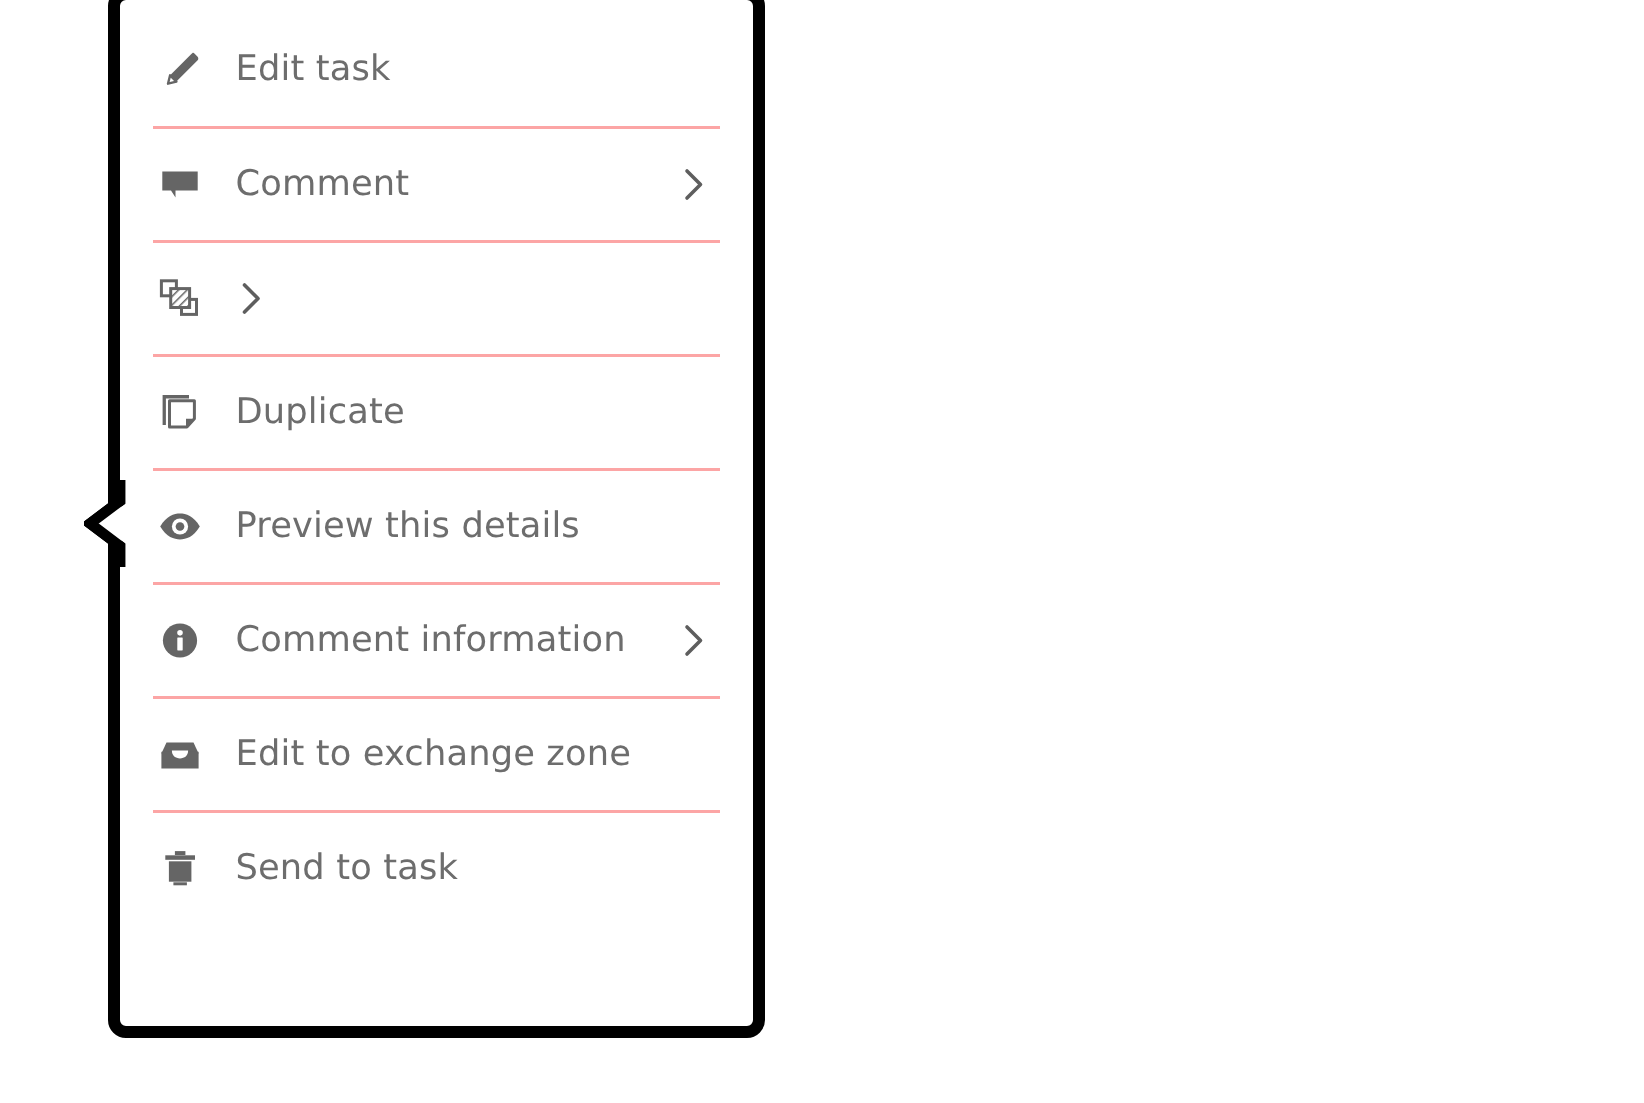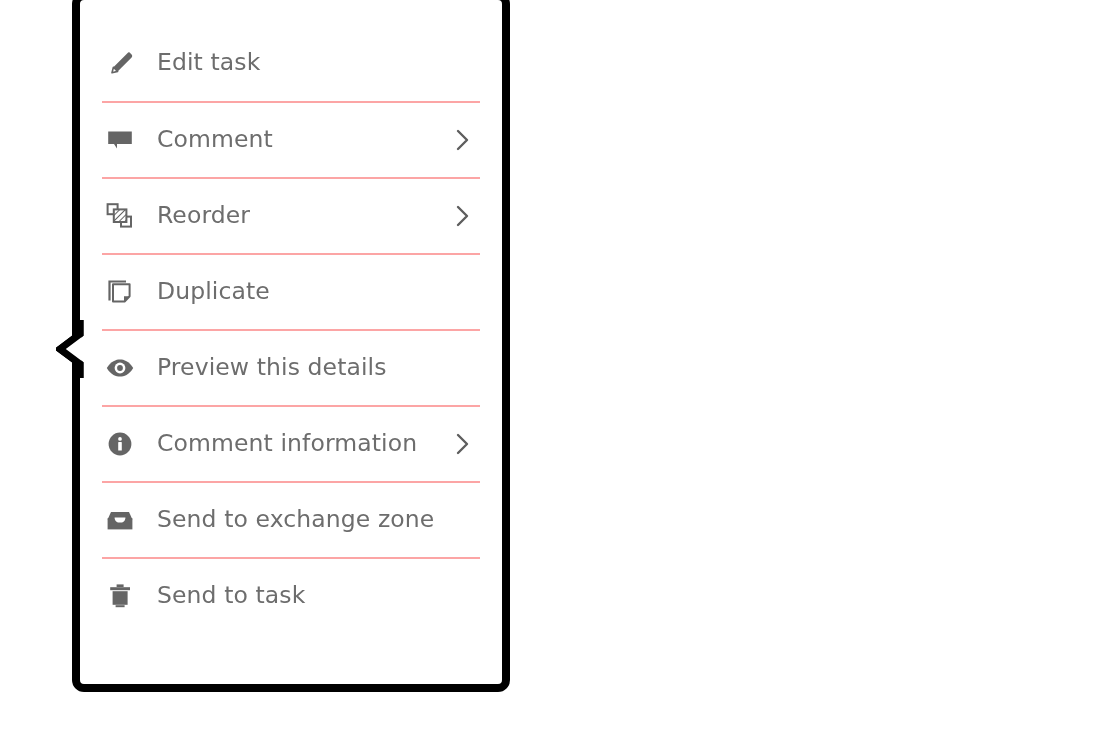--- a/index.html
+++ b/index.html
@@ -33,21 +33,21 @@
     box-sizing: border-box;
     background: #ffffff;
     border: 8px solid #000000;
     border-radius: 12px;
     z-index: 2;
   }
 
   .menu-list {
     position: absolute;
     left: 0;
-    top: 17px;
+    top: 0;
     width: 100%;
     height: 100%;
     box-sizing: border-box;
     padding: 8px 22px 0 22px;
   }
 
   .menu-item {
     position: relative;
     display: flex;
     align-items: center;
@@ -147,21 +147,20 @@
               <pattern id="hatch" width="4" height="4" patternTransform="rotate(45)" patternUnits="userSpaceOnUse">
                 <rect width="4" height="4" fill="#ffffff"></rect>
                 <line x1="0" y1="0" x2="0" y2="4" stroke="#656565" stroke-width="2"></line>
               </pattern>
             </defs>
             <rect x="2.6" y="3.2" width="10" height="10" fill="#ffffff" stroke="#656565" stroke-width="2"></rect>
             <rect x="16.0" y="15.6" width="10" height="10" fill="#ffffff" stroke="#656565" stroke-width="2"></rect>
             <rect x="8.8" y="8.4" width="12.6" height="12.6" fill="url(#hatch)" stroke="#656565" stroke-width="2"></rect>
           </svg>
         </span>
-        <span class="mi-label">Reorder</span>
         <span class="mi-chev">
           <svg width="22" height="26" viewBox="0 0 22 26" aria-hidden="true">
             <path d="M6 4 L15 13 L6 22" fill="none" stroke="currentColor" stroke-width="2.4" stroke-linecap="round" stroke-linejoin="round"></path>
           </svg>
         </span>
       </div>
 
       <div class="menu-item">
         <span class="mi-icon">
           <svg width="30" height="30" viewBox="0 0 30 30" aria-hidden="true">
@@ -212,21 +211,21 @@
       </div>
 
       <div class="menu-item">
         <span class="mi-icon">
           <svg width="32" height="30" viewBox="0 0 32 30" aria-hidden="true">
             <path d="M7.0 7.0 H25.0 L28.4 14.4 H3.6 Z" fill="#656565"></path>
             <path d="M3.6 13.2 H28.4 V24.4 H3.6 Z" fill="#656565"></path>
             <path d="M10.6 12.4 H21.4 C21.4 16.0 19.0 17.6 16.0 17.6 C13.0 17.6 10.6 16.0 10.6 12.4 Z" fill="#ffffff"></path>
           </svg>
         </span>
-        <span class="mi-label">Send to exchange zone</span>
+        <span class="mi-label">Edit to exchange zone</span>
         <span class="mi-chev hidden">
           <svg width="22" height="26" viewBox="0 0 22 26" aria-hidden="true">
             <path d="M6 4 L15 13 L6 22" fill="none" stroke="currentColor" stroke-width="2.4" stroke-linecap="round" stroke-linejoin="round"></path>
           </svg>
         </span>
       </div>
 
       <div class="menu-item">
         <span class="mi-icon">
           <svg width="30" height="30" viewBox="0 0 30 30" aria-hidden="true">

